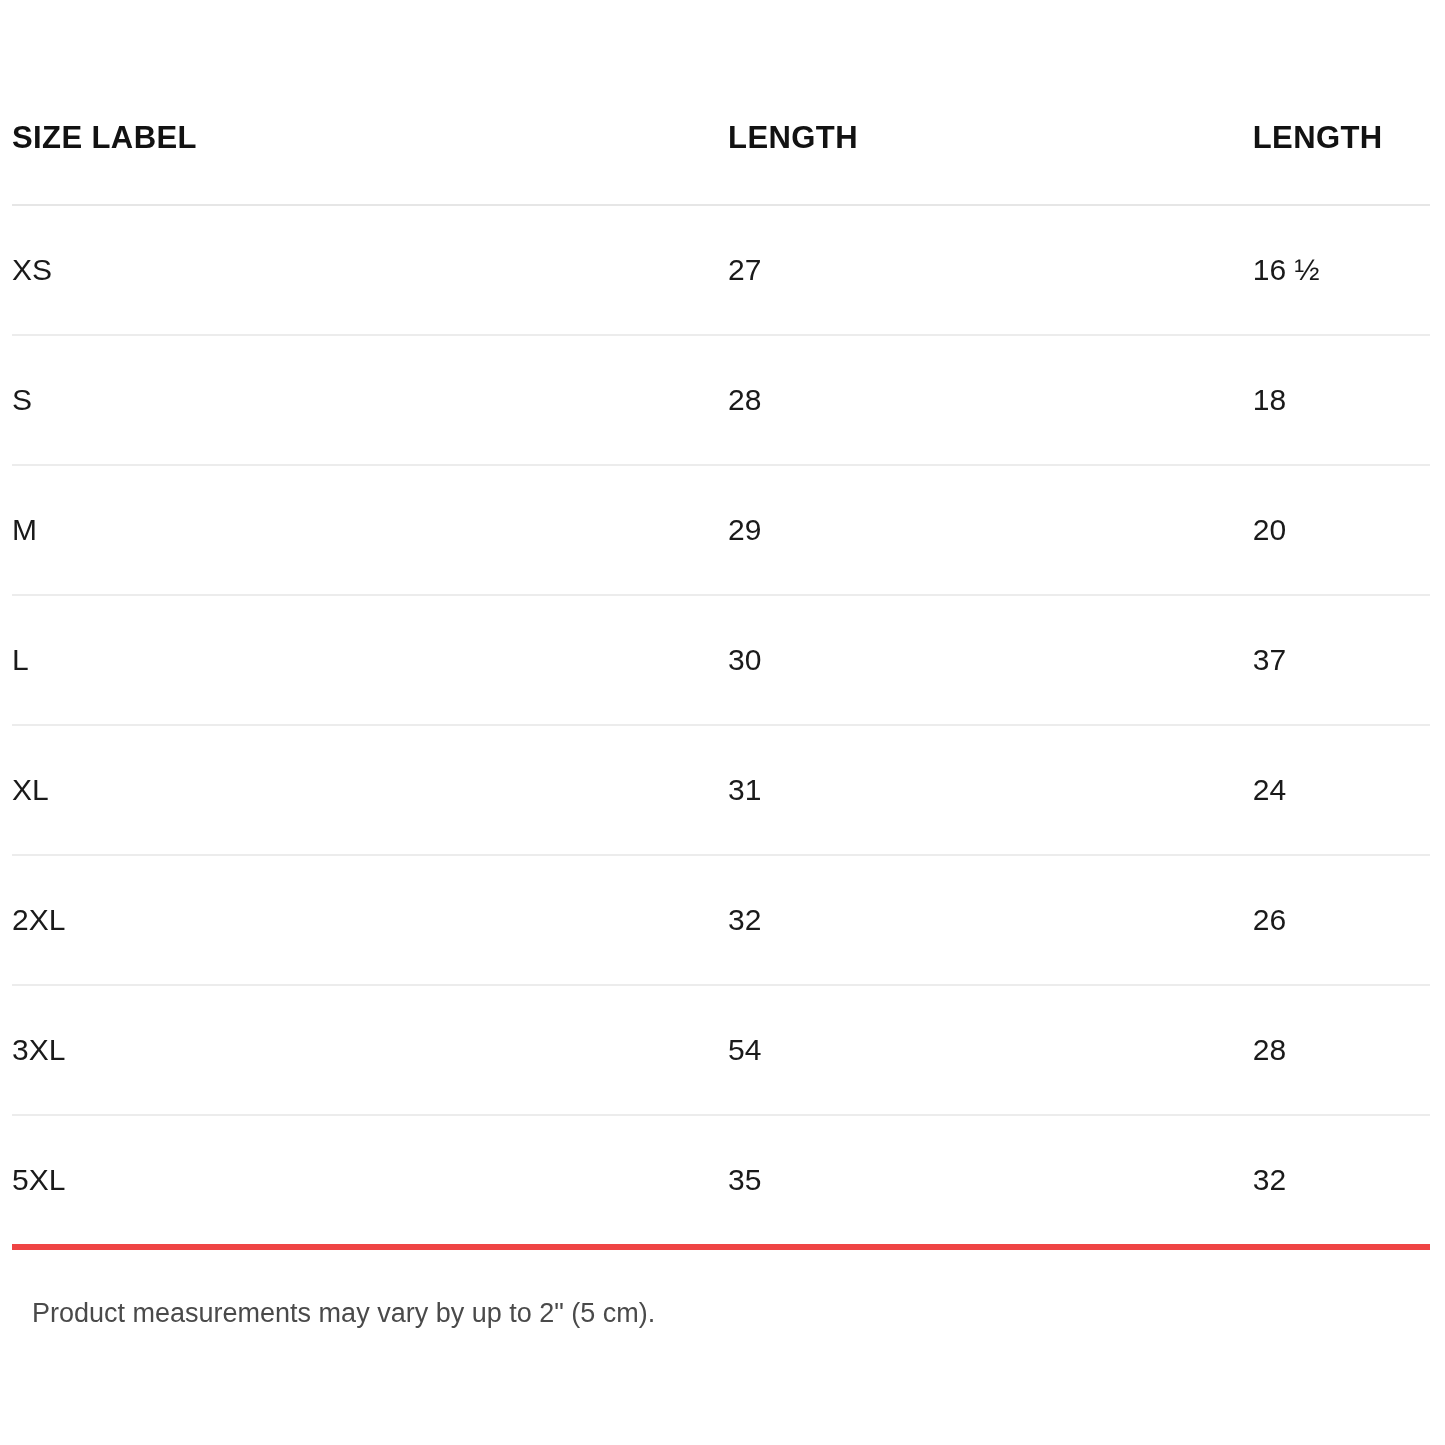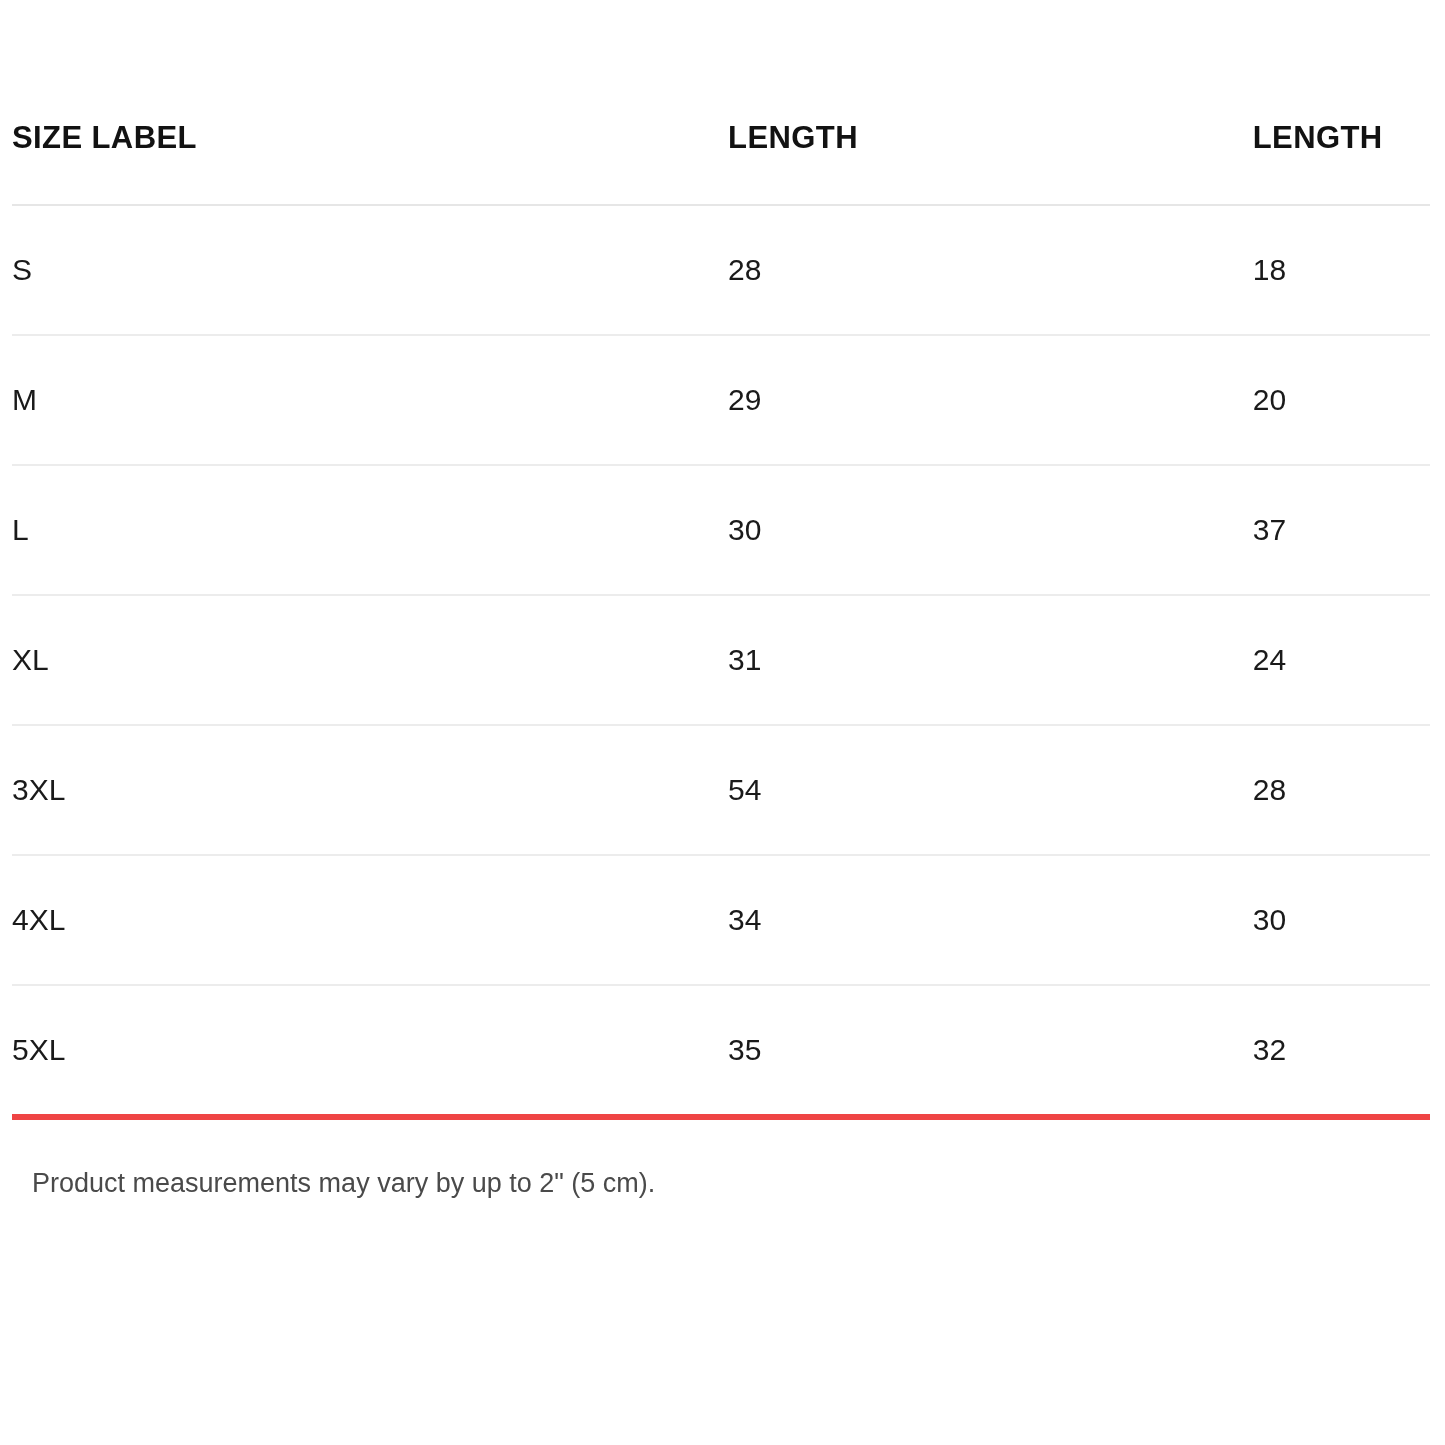--- a/index.html
+++ b/index.html
@@ -77,48 +77,53 @@
     </colgroup>
     <thead>
       <tr>
         <th>SIZE LABEL</th>
         <th>LENGTH</th>
         <th>LENGTH</th>
       </tr>
     </thead>
     <tbody>
       <tr>
+        <td>XS</td>
+        <td>27</td>
+        <td>16 ½</td>
+      </tr>
+      <tr>
         <td>S</td>
         <td>28</td>
         <td>18</td>
       </tr>
       <tr>
         <td>M</td>
         <td>29</td>
         <td>20</td>
       </tr>
       <tr>
         <td>L</td>
         <td>30</td>
         <td>37</td>
       </tr>
       <tr>
         <td>XL</td>
         <td>31</td>
         <td>24</td>
       </tr>
       <tr>
+        <td>2XL</td>
+        <td>32</td>
+        <td>26</td>
+      </tr>
+      <tr>
         <td>3XL</td>
         <td>54</td>
         <td>28</td>
-      </tr>
-      <tr>
-        <td>4XL</td>
-        <td>34</td>
-        <td>30</td>
       </tr>
       <tr>
         <td>5XL</td>
         <td>35</td>
         <td>32</td>
       </tr>
     </tbody>
   </table>
 
   <div class="note">Product measurements may vary by up to 2" (5 cm).</div>

